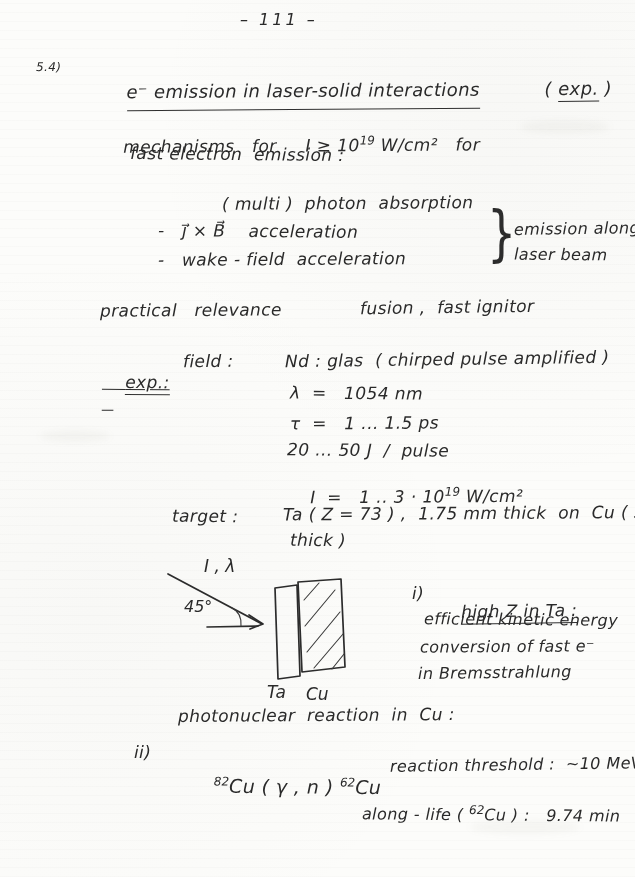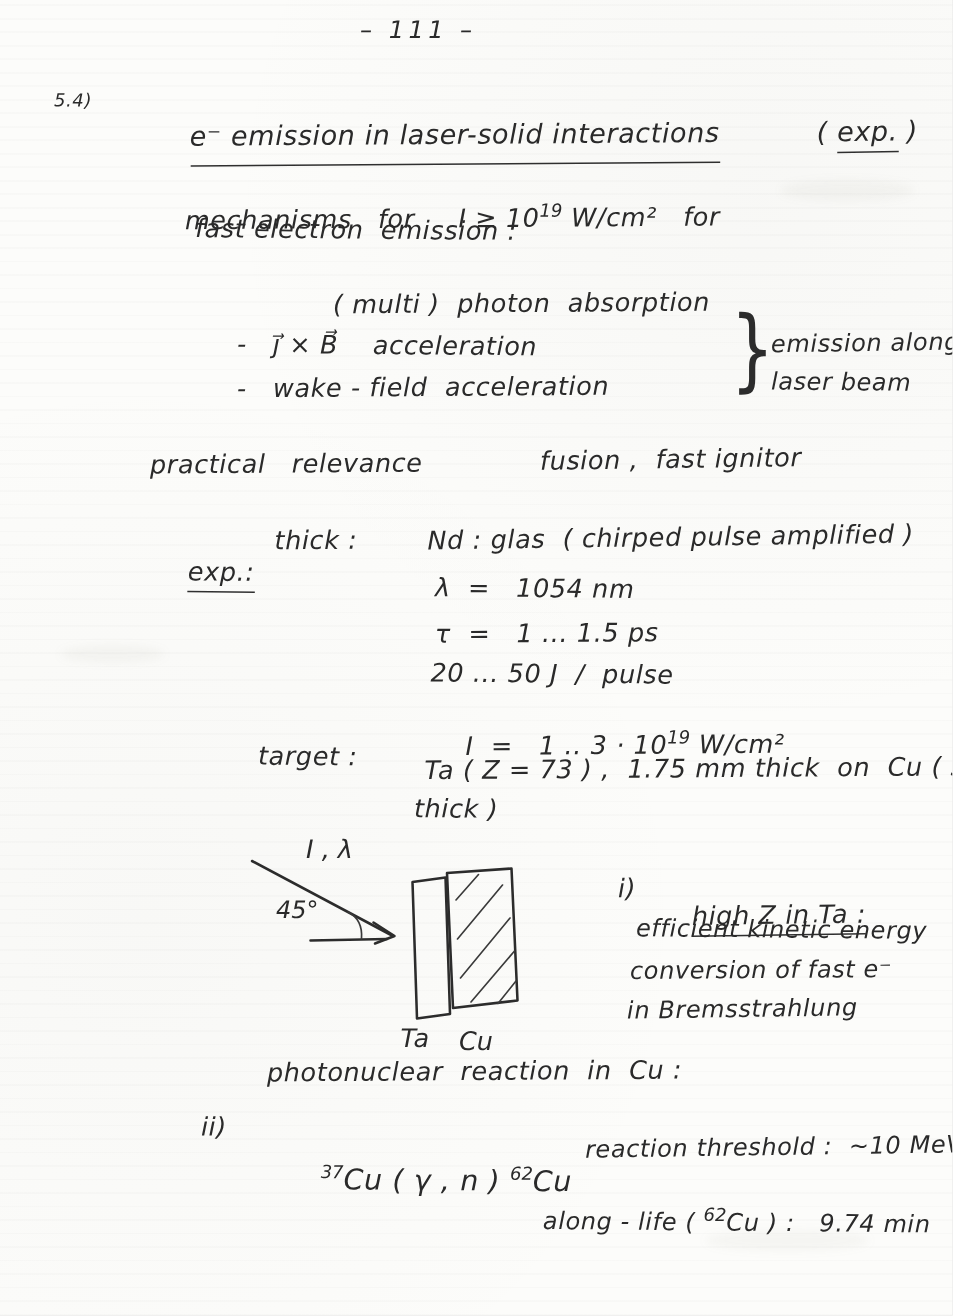--- a/index.html
+++ b/index.html
@@ -68,35 +68,35 @@
   <div class="line r3" style="top:193px;left:222px;">( multi )  photon  absorption</div>
   <div class="line r2" style="top:221px;left:158px;">-   j⃗ × B⃗    acceleration</div>
   <div class="line r3" style="top:249px;left:158px;">-   wake - field  acceleration</div>
   <div class="line brace" style="top:206px;left:487px;">}</div>
   <div class="line r1" style="top:219px;left:514px;font-size:16px;">emission along</div>
   <div class="line r2" style="top:245px;left:514px;font-size:16px;">laser beam</div>
 
   <div class="line r3" style="top:300px;left:100px;">practical   relevance</div>
   <div class="line r1" style="top:297px;left:360px;">fusion ,  fast ignitor</div>
 
-  <div class="line r2" style="top:352px;left:102px;">
+  <div class="line r2" style="top:352px;left:102px;text-decoration:underline;">
     <span class="u">exp.:</span>
   </div>
-  <div class="line r3" style="top:351px;left:183px;">thick :</div>
+  <div class="line r3" style="top:351px;left:183px;">field :</div>
   <div class="line r1" style="top:349px;left:285px;">Nd : glas  ( chirped pulse amplified )</div>
   <div class="line r2" style="top:383px;left:290px;">λ  =   1054 nm</div>
   <div class="line r3" style="top:413px;left:290px;">τ  =   1 ... 1.5 ps</div>
   <div class="line r2" style="top:440px;left:287px;">20 ... 50 J  /  pulse</div>
   <div class="line r3" style="top:465px;left:287px;">
     <span>I  =   1 .. 3 · 10</span><sup>19</sup><span> W/cm²</span>
   </div>
 
-  <div class="line r2" style="top:495px;left:172px;">target :</div>
+  <div class="line r2" style="top:506px;left:172px;">target :</div>
   <div class="line r3" style="top:503px;left:283px;">Ta ( Z = 73 ) ,  1.75 mm thick  on  Cu ( 3 mm</div>
-  <div class="line r2" style="top:530px;left:276px;">thick )</div>
+  <div class="line r2" style="top:530px;left:290px;">thick )</div>
 
   <svg style="position:absolute;left:112px;top:554px;" width="270" height="150" viewBox="0 0 270 150">
 
     <path class="stroke" d="M 56 20 L 150 70"></path>
     <path class="stroke" d="M 137 61 L 151 70 L 138 75"></path>
 
     <path class="stroke" d="M 95 73 L 146 72"></path>
 
     <path class="thin" d="M 129 72 Q 130 59 120 54"></path>
     <text x="72" y="58" font-size="16">45°</text>
@@ -115,20 +115,20 @@
     <span class="u">high Z in Ta :</span>
   </div>
   <div class="line r2" style="top:610px;left:424px;font-size:16px;">efficient kinetic energy</div>
   <div class="line r3" style="top:637px;left:420px;font-size:16px;">conversion of fast e⁻</div>
   <div class="line r1" style="top:663px;left:418px;font-size:16px;">in Bremsstrahlung</div>
 
   <div class="line r2" style="top:742px;left:134px;">ii)</div>
   <div class="line r3" style="top:705px;left:178px;">photonuclear  reaction  in  Cu :</div>
 
   <div class="line r2" style="top:752px;left:188px;font-size:19px;">
-    <sup>37</sup><span>Cu ( γ , n ) </span><sup>62</sup><span>Cu</span>
+    <sup>82</sup><span>Cu ( γ , n ) </span><sup>62</sup><span>Cu</span>
   </div>
   <div class="line r1" style="top:755px;left:390px;font-size:16px;">reaction threshold :  ~10 MeV</div>
   <div class="line r2" style="top:784px;left:340px;font-size:16px;">
     <span>along - life ( </span><sup>62</sup><span>Cu ) :   9.74 min</span>
   </div>
 
 </div>
 
 </body></html>

